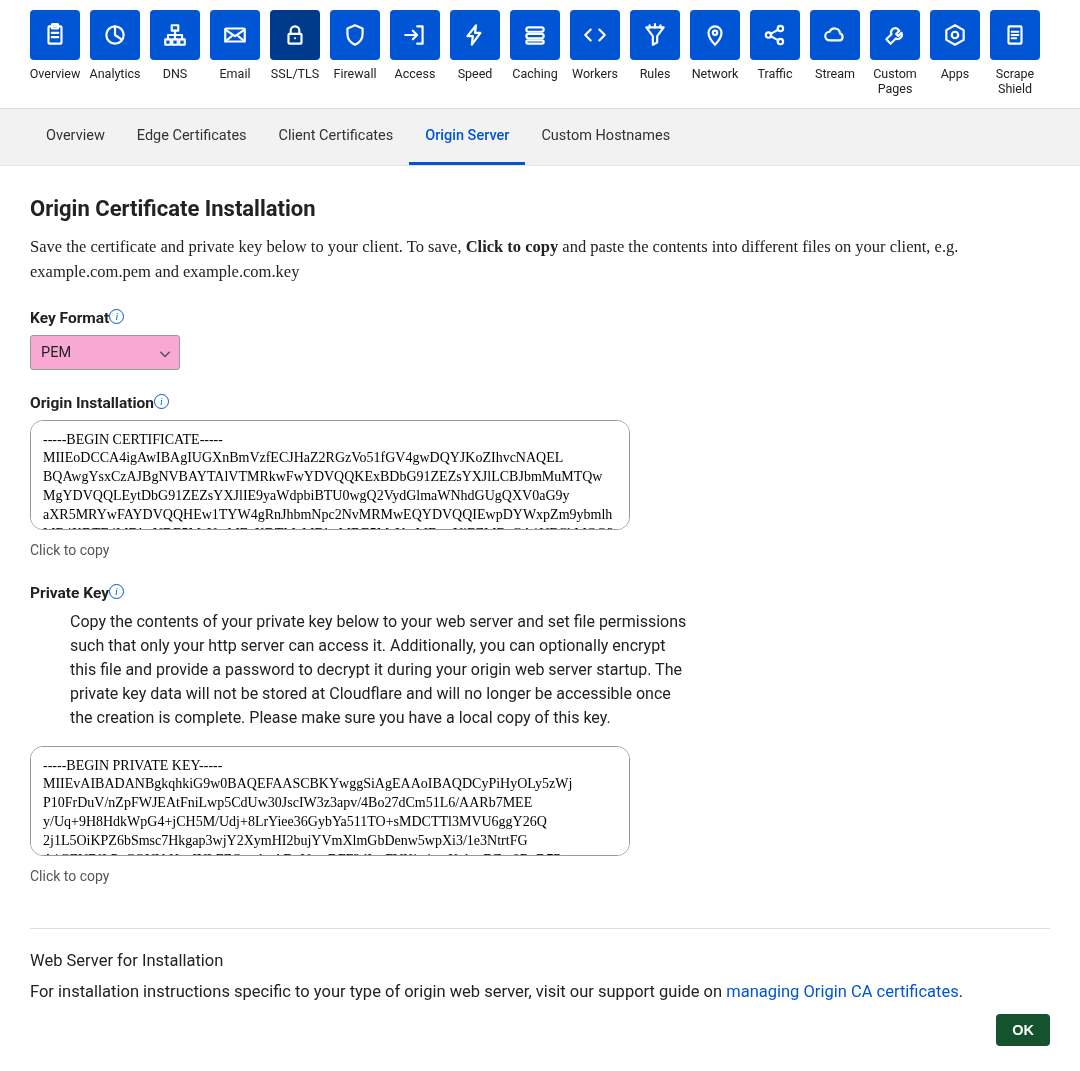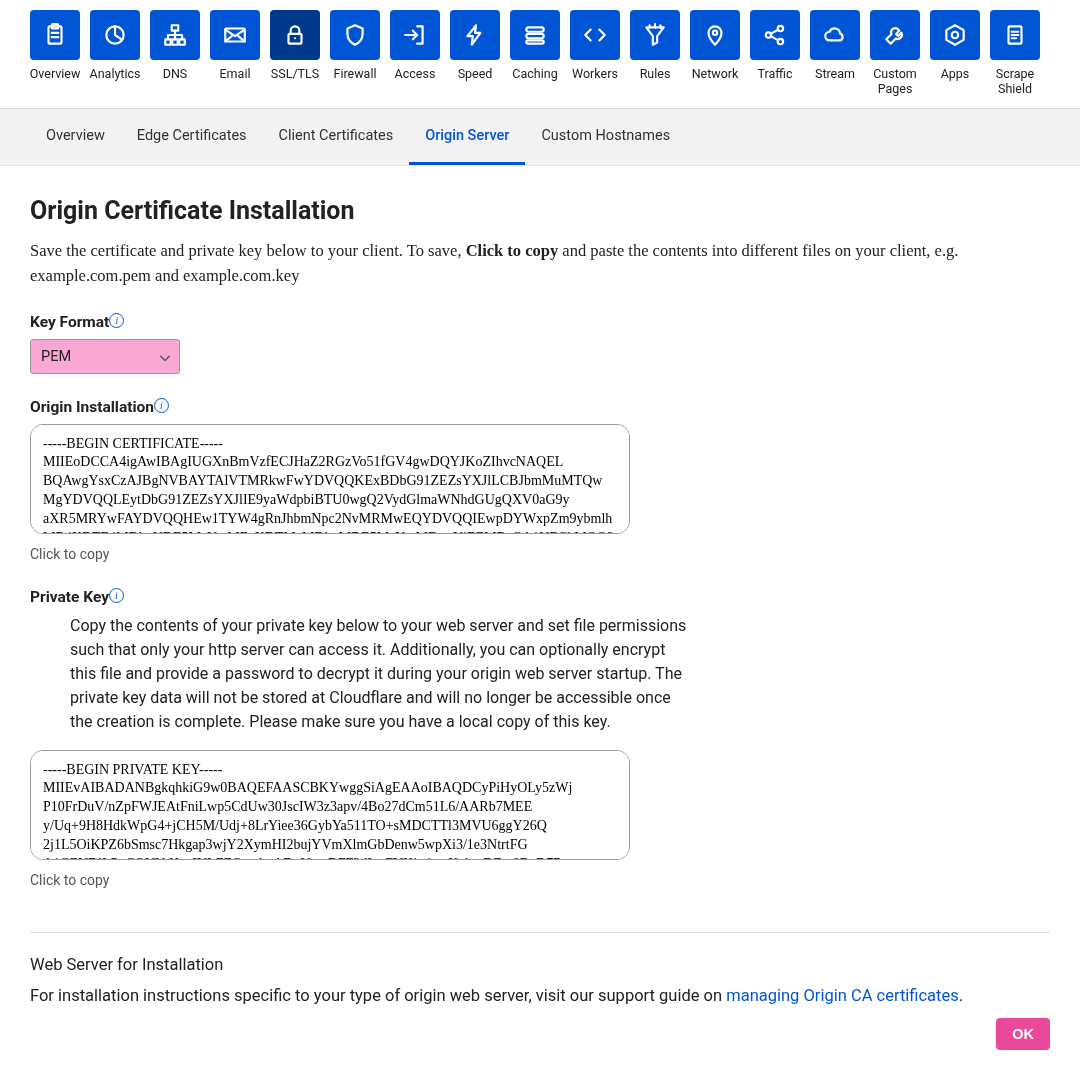--- a/index.html
+++ b/index.html
@@ -59,21 +59,21 @@
   }
   .subnav-item.active {
     color: #0055d4;
     border-bottom: 3px solid #0055d4;
     font-weight: 500;
   }
   .content {
     padding: 30px;
   }
   h1 {
-    font-size: 25px;
+    font-size: 22px;
     font-weight: 700;
     margin-bottom: 14px;
   }
   .intro {
     font-size: 16.5px;
     line-height: 1.5;
     margin-bottom: 24px;
     font-family: Liberation Serif, serif;
   }
   .intro b { font-weight: 700; }
@@ -168,21 +168,21 @@
   .install-text a {
     color: #0055d4;
     text-decoration: none;
   }
   .ok-row {
     display: flex;
     justify-content: flex-end;
     margin-top: 10px;
   }
   .ok-btn {
-    background: #ec4899;
+    background: #14532d;
     color: #fff;
     border: none;
     border-radius: 4px;
     padding: 8px 16px;
     font-size: 14.5px;
     font-weight: 600;
     cursor: pointer;
   }
   .codebox::-webkit-scrollbar { width: 10px; }
   .codebox::-webkit-scrollbar-thumb { background: #bbb; border-radius: 5px; }

